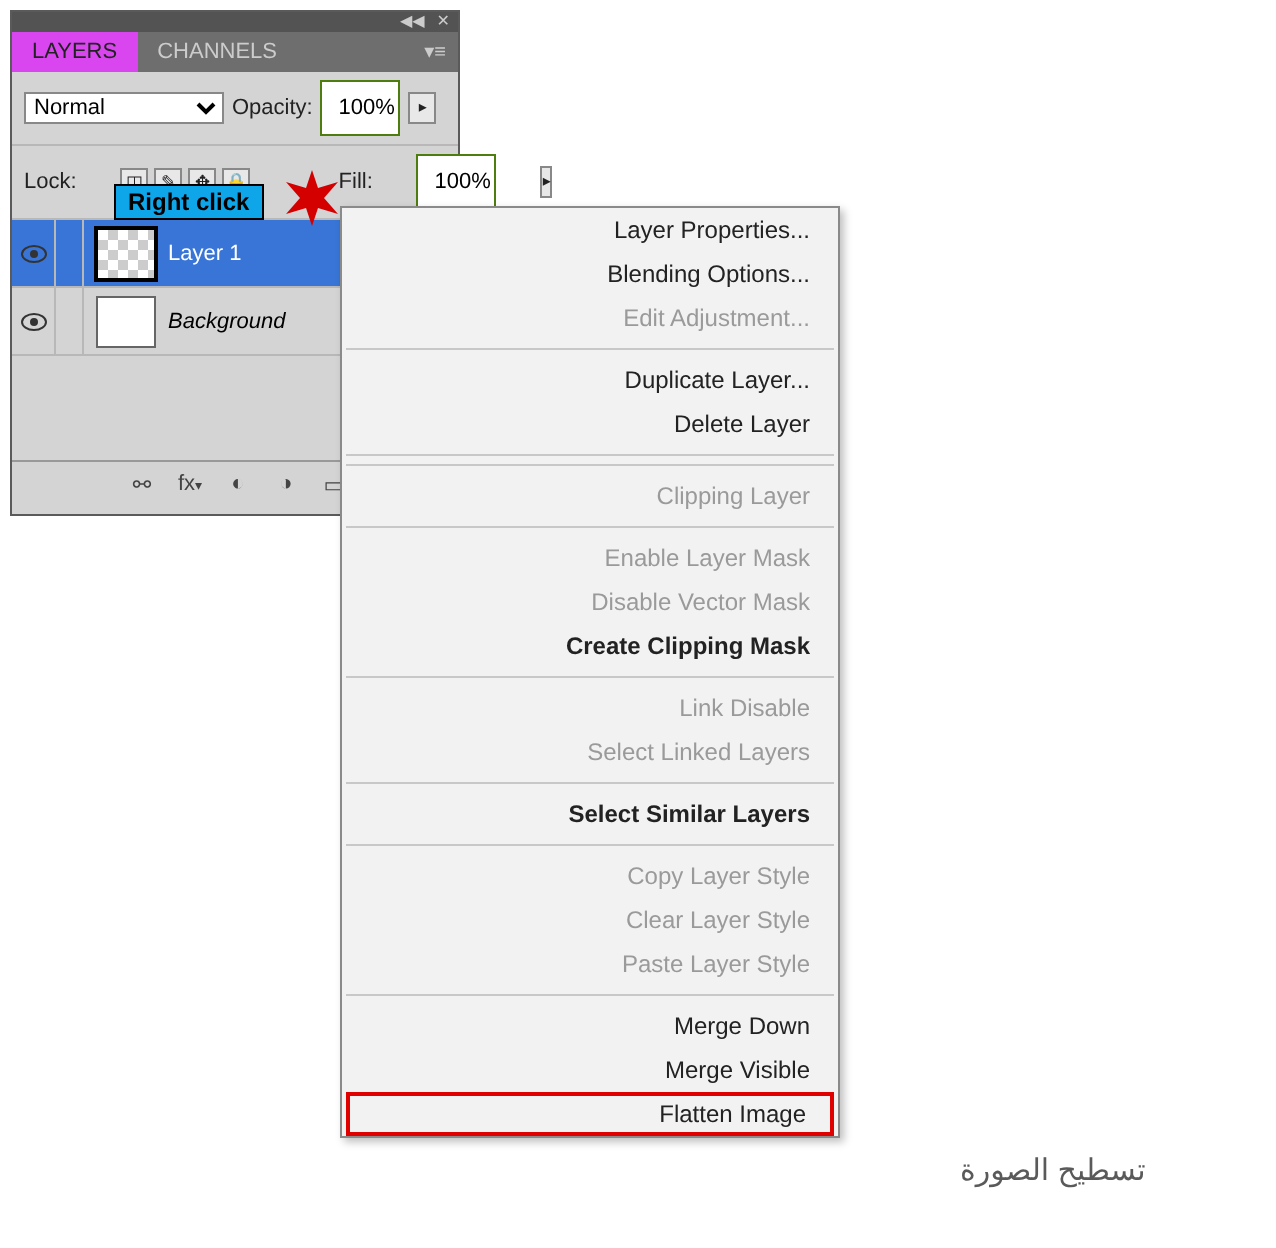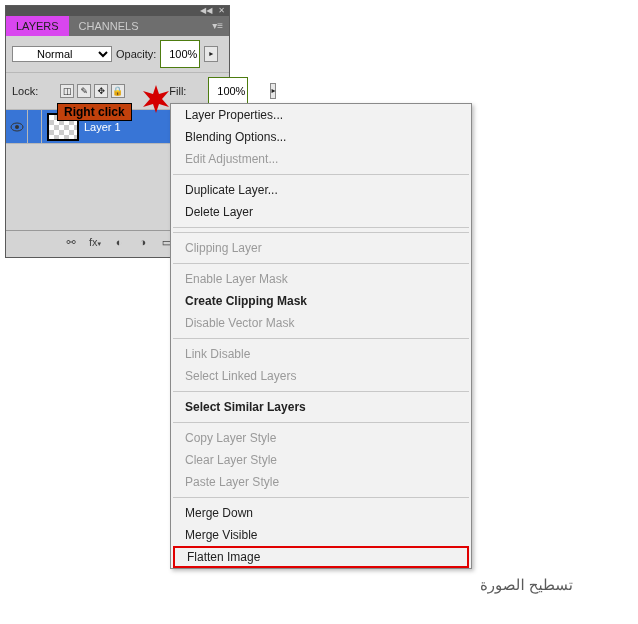--- a/index.html
+++ b/index.html
@@ -24,21 +24,21 @@
 }
 .tab.active { background: #d946ef; color: #222; }
 .tab-menu { margin-left: auto; padding: 4px 6px; color: #ccc; font-size: 10px; }
 
 .row {
   display: flex; align-items: center; padding: 4px 6px;
   font-size: 11px; color: #222; gap: 4px;
   border-bottom: 1px solid #b8b8b8;
 }
 .row select {
-  font-size: 11px; width: 100px; background: #fff; border: 1px solid #888; padding-left: 20px;
+  font-size: 11px; width: 100px; background: #fff; border: 1px solid #888;
 }
 .row .label { font-size: 11px; }
 .num-field {
   width: 40px; height: 28px; font-size: 11px;
   border: 1px solid #4d7c0f; background: #fff; text-align: right; padding-right: 2px;
 }
 .spin { width: 14px; height: 16px; border: 1px solid #888; background: #e8e8e8; font-size: 8px; text-align: center; line-height: 14px; }
 
 .lock-row { display:flex; align-items:center; gap:22px; }
 .lock-icons { display:flex; gap:3px; }
@@ -70,35 +70,36 @@
 .layer-name { font-size: 11px; }
 .layer-name.italic { font-style: italic; }
 
 .panel-footer {
   display: flex; justify-content: flex-end; gap: 8px;
   padding: 5px 6px; border-top: 1px solid #999;
 }
 .footer-ico { width: 16px; height: 16px; font-size: 11px; text-align: center; color: #444; }
 
 .callout {
-  position: absolute; top: 103px; left: 57px;
-  background: #c2410c; border: 1px solid #000;
+  position: absolute; top: 92px; left: 57px;
+  background: #0ea5e9; border: 1px solid #000;
   padding: 1px 6px; font-size: 12px; font-weight: bold;
   z-index: 30;
 }
 .starburst {
   position: absolute; top: 85px; left: 142px; width: 28px; height: 28px; z-index: 29;
 }
 
 .context-menu {
   position: absolute; top: 103px; left: 170px;
-  width: 302px; background: #f2f2f2;
+  width: 250px; background: #f2f2f2;
   border: 1px solid #8a8a8a;
   box-shadow: 2px 2px 4px rgba(0,0,0,0.25);
   z-index: 20;
+  text-align: right;
 }
 .menu-item {
   padding: 4px 14px; font-size: 12px; color: #222; cursor: default;
 }
 .menu-item.disabled { color: #9a9a9a; }
 .menu-item.bold { font-weight: bold; }
 .menu-sep { height: 1px; background: #c8c8c8; margin: 4px 2px; }
 .menu-item.highlighted {
   border: 2px solid #e10000; margin: 0 2px; padding: 2px 12px;
 }
@@ -150,20 +151,31 @@
       <div class="vis-col">
         <svg class="eye" viewBox="0 0 14 10">
             <ellipse cx="7" cy="5" rx="6" ry="4" fill="none" stroke="#333" stroke-width="1"></ellipse>
             <circle cx="7" cy="5" r="2" fill="#333"></circle>
           </svg>
       </div>
       <div class="link-col"></div>
       <div class="thumb checker selected-thumb"></div>
       <div class="layer-name">Layer 1</div>
     </div>
+    <div class="layer-row">
+      <div class="vis-col">
+        <svg class="eye" viewBox="0 0 14 10">
+            <ellipse cx="7" cy="5" rx="6" ry="4" fill="none" stroke="#333" stroke-width="1"></ellipse>
+            <circle cx="7" cy="5" r="2" fill="#333"></circle>
+          </svg>
+      </div>
+      <div class="link-col"></div>
+      <div class="thumb"></div>
+      <div class="layer-name italic">Background</div>
+    </div>
     <div style="height:52px"></div>
   </div>
 
   <div class="panel-footer">
     <div class="footer-ico">⚯</div>
     <div class="footer-ico">fx<span style="font-size:7px">▾</span></div>
     <div class="footer-ico">◐</div>
     <div class="footer-ico">◑</div>
     <div class="footer-ico">▭</div>
     <div class="footer-ico">▣</div>
@@ -181,22 +193,22 @@
   <div class="menu-item">Blending Options...</div>
   <div class="menu-item disabled">Edit Adjustment...</div>
   <div class="menu-sep"></div>
   <div class="menu-item">Duplicate Layer...</div>
   <div class="menu-item">Delete Layer</div>
   <div class="menu-sep"></div>
   <div class="menu-sep"></div>
   <div class="menu-item disabled">Clipping Layer</div>
   <div class="menu-sep"></div>
   <div class="menu-item disabled">Enable Layer Mask</div>
+  <div class="menu-item disabled">Disable Vector Mask</div>
   <div class="menu-item bold">Create Clipping Mask</div>
-  <div class="menu-item disabled">Disable Vector Mask</div>
   <div class="menu-sep"></div>
   <div class="menu-item disabled">Link Disable</div>
   <div class="menu-item disabled">Select Linked Layers</div>
   <div class="menu-sep"></div>
   <div class="menu-item bold">Select Similar Layers</div>
   <div class="menu-sep"></div>
   <div class="menu-item disabled">Copy Layer Style</div>
   <div class="menu-item disabled">Clear Layer Style</div>
   <div class="menu-item disabled">Paste Layer Style</div>
   <div class="menu-sep"></div>

